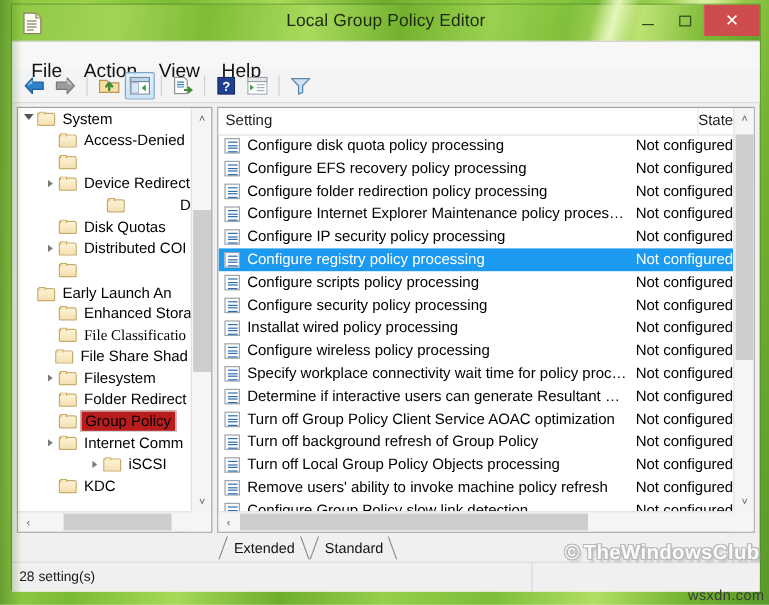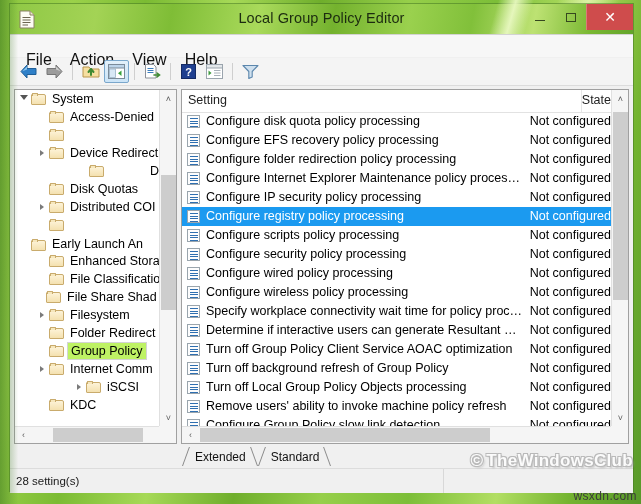--- a/index.html
+++ b/index.html
@@ -190,21 +190,21 @@
   .tree-row {
     height: 18px;
     display: flex;
     align-items: center;
     white-space: nowrap;
     font-size: 12.5px;
     color: #000;
     padding-left: 2px;
   }
   .tree-row.sel .tree-label {
-    background: #bef264;
+    background: #b91c1c;
     border: 1px solid #d4d4d4;
     padding: 0 3px;
     margin-left: -3px;
   }
   .twisty {
     width: 14px; height: 16px;
     display: inline-flex; align-items: center; justify-content: center;
     flex: 0 0 14px;
   }
   .twisty i {
@@ -652,21 +652,21 @@
               <div class="tree-row" style=" align-items: flex-end;">
                 <span class="twisty"></span>
                 <span class="folder"></span>
                 <span class="tree-label">Early Launch An</span>
               </div>
               <div class="tree-row" style="padding-left: 20px;">
                 <span class="twisty"></span>
                 <span class="folder"></span>
                 <span class="tree-label">Enhanced Stora</span>
               </div>
-              <div class="tree-row" style="padding-left: 20px;">
+              <div class="tree-row" style="padding-left: 20px; font-family: Liberation Serif, serif;">
                 <span class="twisty"></span>
                 <span class="folder"></span>
                 <span class="tree-label">File Classificatio</span>
               </div>
               <div class="tree-row" style="padding-left: 17px;">
                 <span class="twisty"></span>
                 <span class="folder"></span>
                 <span class="tree-label">File Share Shad</span>
               </div>
               <div class="tree-row" style="padding-left: 20px;">
@@ -812,21 +812,21 @@
                 <span class="lname">Configure security policy processing</span>
                 <span class="lstate">Not configured</span>
               </div>
               <div class="lrow">
                 <span class="policy-icon">
                   <i></i>
                   <i></i>
                   <i></i>
                   <i></i>
                 </span>
-                <span class="lname">Configure wired policy processing</span>
+                <span class="lname">Installat wired policy processing</span>
                 <span class="lstate">Not configured</span>
               </div>
               <div class="lrow">
                 <span class="policy-icon">
                   <i></i>
                   <i></i>
                   <i></i>
                   <i></i>
                 </span>
                 <span class="lname">Configure wireless policy processing</span>

